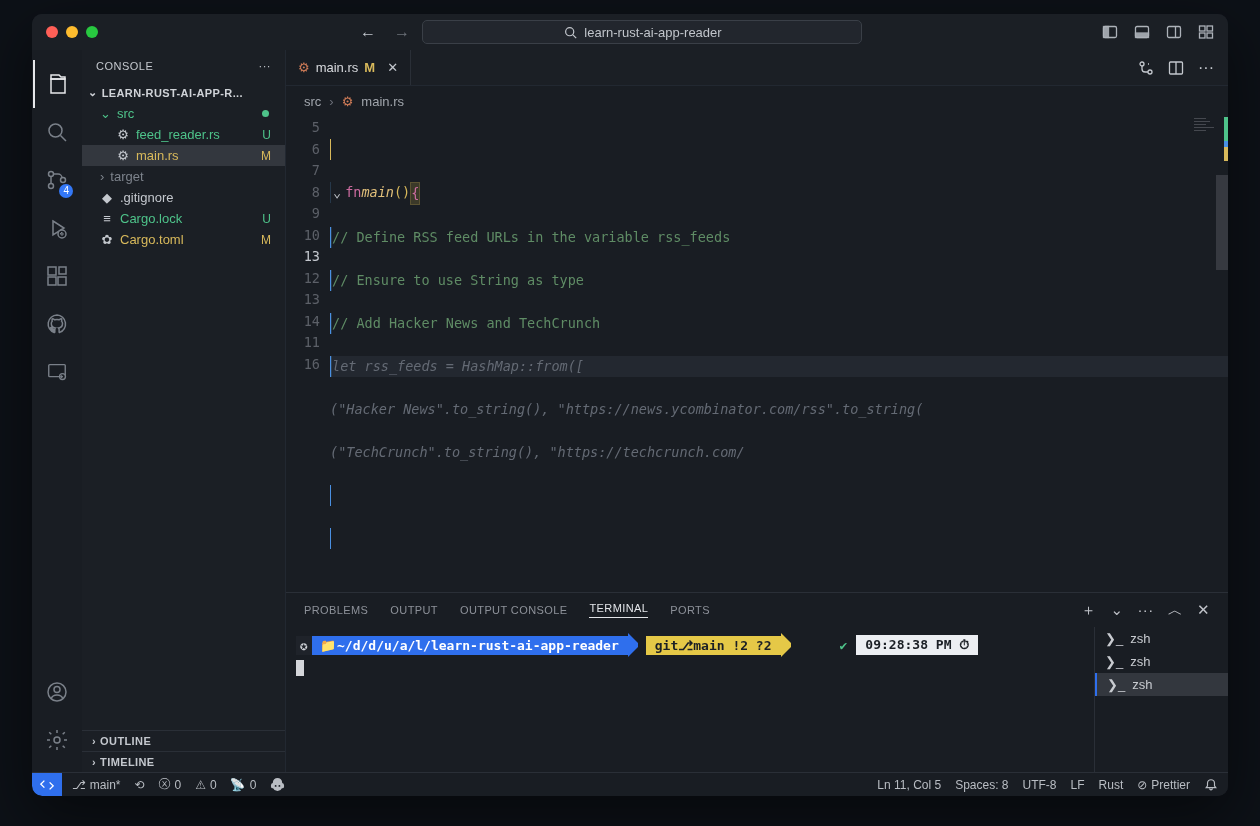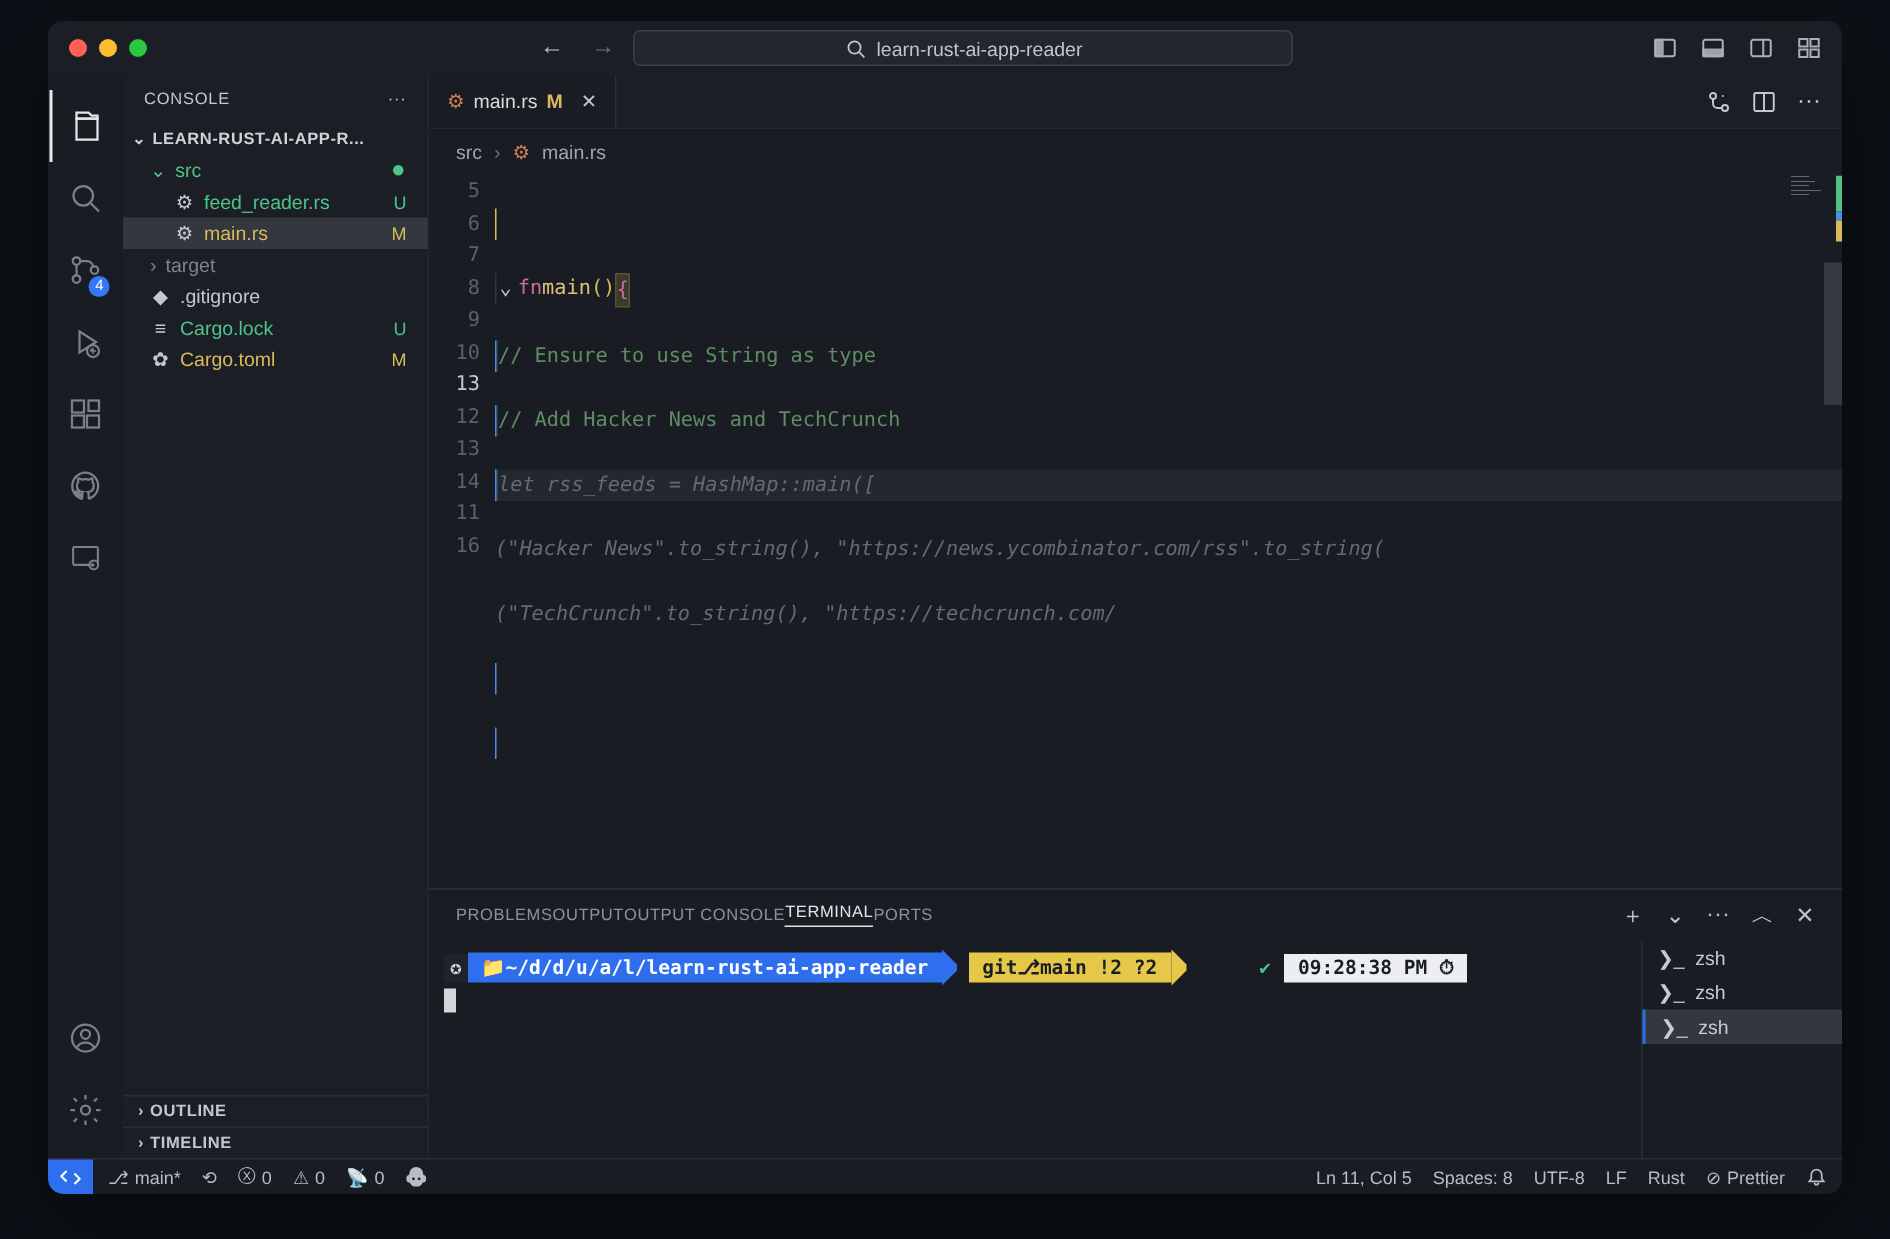--- a/index.html
+++ b/index.html
@@ -144,21 +144,21 @@
 
   .code-body { flex:1; display:flex; position:relative; overflow:hidden; }
   .gutter { font-family: "SFMono-Regular", Menlo, monospace; font-size:13.5px; color:#5c6068; text-align:right; padding: 0 10px 0 0; min-width:44px; line-height:21.5px; }
   .gutter .current { color:#c4c8ce; }
   .code { flex:1; font-family:"SFMono-Regular",Menlo,monospace; font-size:13.5px; line-height:21.5px; white-space:pre; position:relative;}
   .code .ln { display:flex; }
   .code .indguide { display:inline-block; border-left:1px solid rgba(86,156,214,0.22); height:21.5px; position:relative; }
   .code .ig-y { border-left-color:#d8b95b; }
   .code .ig-b { border-left-color:#4a90e2; }
   .tok-kw { color:#cd6ca0; }
-  .tok-fn { color:#e2c07b; }
+  .tok-fn { color:#e2c07b; font-style:italic; }
   .tok-par { color:#d8b95b; }
   .tok-br { color:#cd6ca0; }
   .tok-cmt { color:#5f8c65; }
   .tok-ghost { color:#646a74; font-style:italic; }
   .collapse-caret { color:#c4c8ce; margin:0 4px 0 2px; }
   .hl-line { background:#232830; }
   .hl-yellow-box { background:#3b3929; border:1px solid #d8b95b33; }
 
   
   .minimap {
@@ -179,21 +179,21 @@
   }
 
   
   .panel {
     height: 180px;
     border-top:1px solid #2a2f37;
     display:flex;
     flex-direction:column;
   }
   .panel-tabs {
-    display:flex; align-items:center; 
+    display:flex; align-items:center; gap:22px;
     padding: 0 18px; height:34px;
     color:#8d9199; font-size:11px; letter-spacing:0.4px;
   }
   .panel-tabs .ptab.active { color:#e2e4e8; border-bottom:1px solid #e2e4e8; padding-bottom:3px;}
   .panel-actions { margin-left:auto; display:flex; gap:14px; color:#c0c3c9; font-size:15px;}
   .terminal-body { flex:1; display:flex; }
   .terminal-main {
     flex:1; padding: 6px 10px 6px 10px;
     font-family:"SFMono-Regular",Menlo,monospace; font-size:13px;
     color:#d0d3d8; overflow:hidden;
@@ -459,23 +459,24 @@
           <div class="current">13</div>
           <div>12</div>
           <div>13</div>
           <div>14</div>
           <div>11</div>
           <div>16</div>
         </div>
         <div class="code">
 <div class="ln"><span class="indguide ig-y"></span></div>
 <div class="ln"><span class="indguide"></span><span class="collapse-caret">⌄</span><span class="tok-kw">fn</span> <span class="tok-fn">main</span><span class="tok-par">()</span> <span class="tok-br hl-yellow-box">{</span></div>
+<div class="ln"><span class="indguide ig-b"></span>   <span class="indguide"></span><span class="tok-cmt">// Define RSS feed URLs in the variable rss_feeds</span></div>
 <div class="ln"><span class="indguide ig-b"></span>   <span class="indguide"></span><span class="tok-cmt">// Ensure to use String as type</span></div>
 <div class="ln"><span class="indguide ig-b"></span>   <span class="indguide"></span><span class="tok-cmt">// Add Hacker News and TechCrunch</span></div>
-<div class="ln hl-line"><span class="indguide ig-b"></span>   <span class="indguide"></span><span class="tok-ghost">let rss_feeds = HashMap::main([</span></div>
+<div class="ln hl-line"><span class="indguide ig-b"></span>   <span class="indguide"></span><span class="tok-ghost">let rss_feeds = HashMap::from([</span></div>
 <div class="ln"><span class="indguide" style="border:none"></span>        <span class="tok-ghost">("Hacker News".to_string(), "https://news.ycombinator.com/rss".to_string(</span></div>
 <div class="ln"><span class="indguide" style="border:none"></span>        <span class="tok-ghost">("TechCrunch".to_string(), "https://techcrunch.com/</span></div>
 <div class="ln"><span class="indguide ig-b"></span></div>
 <div class="ln"><span class="indguide ig-b"></span></div>
 
 
 <div class="ln"></div>
         </div>
         <div class="minimap">
           <div class="mini-code">▬▬▬▬▬▬<br>▬▬▬▬▬▬▬▬<br>▬▬▬▬▬▬<br>▬▬▬▬▬▬▬▬▬▬<br>▬▬▬▬▬▬</div>

